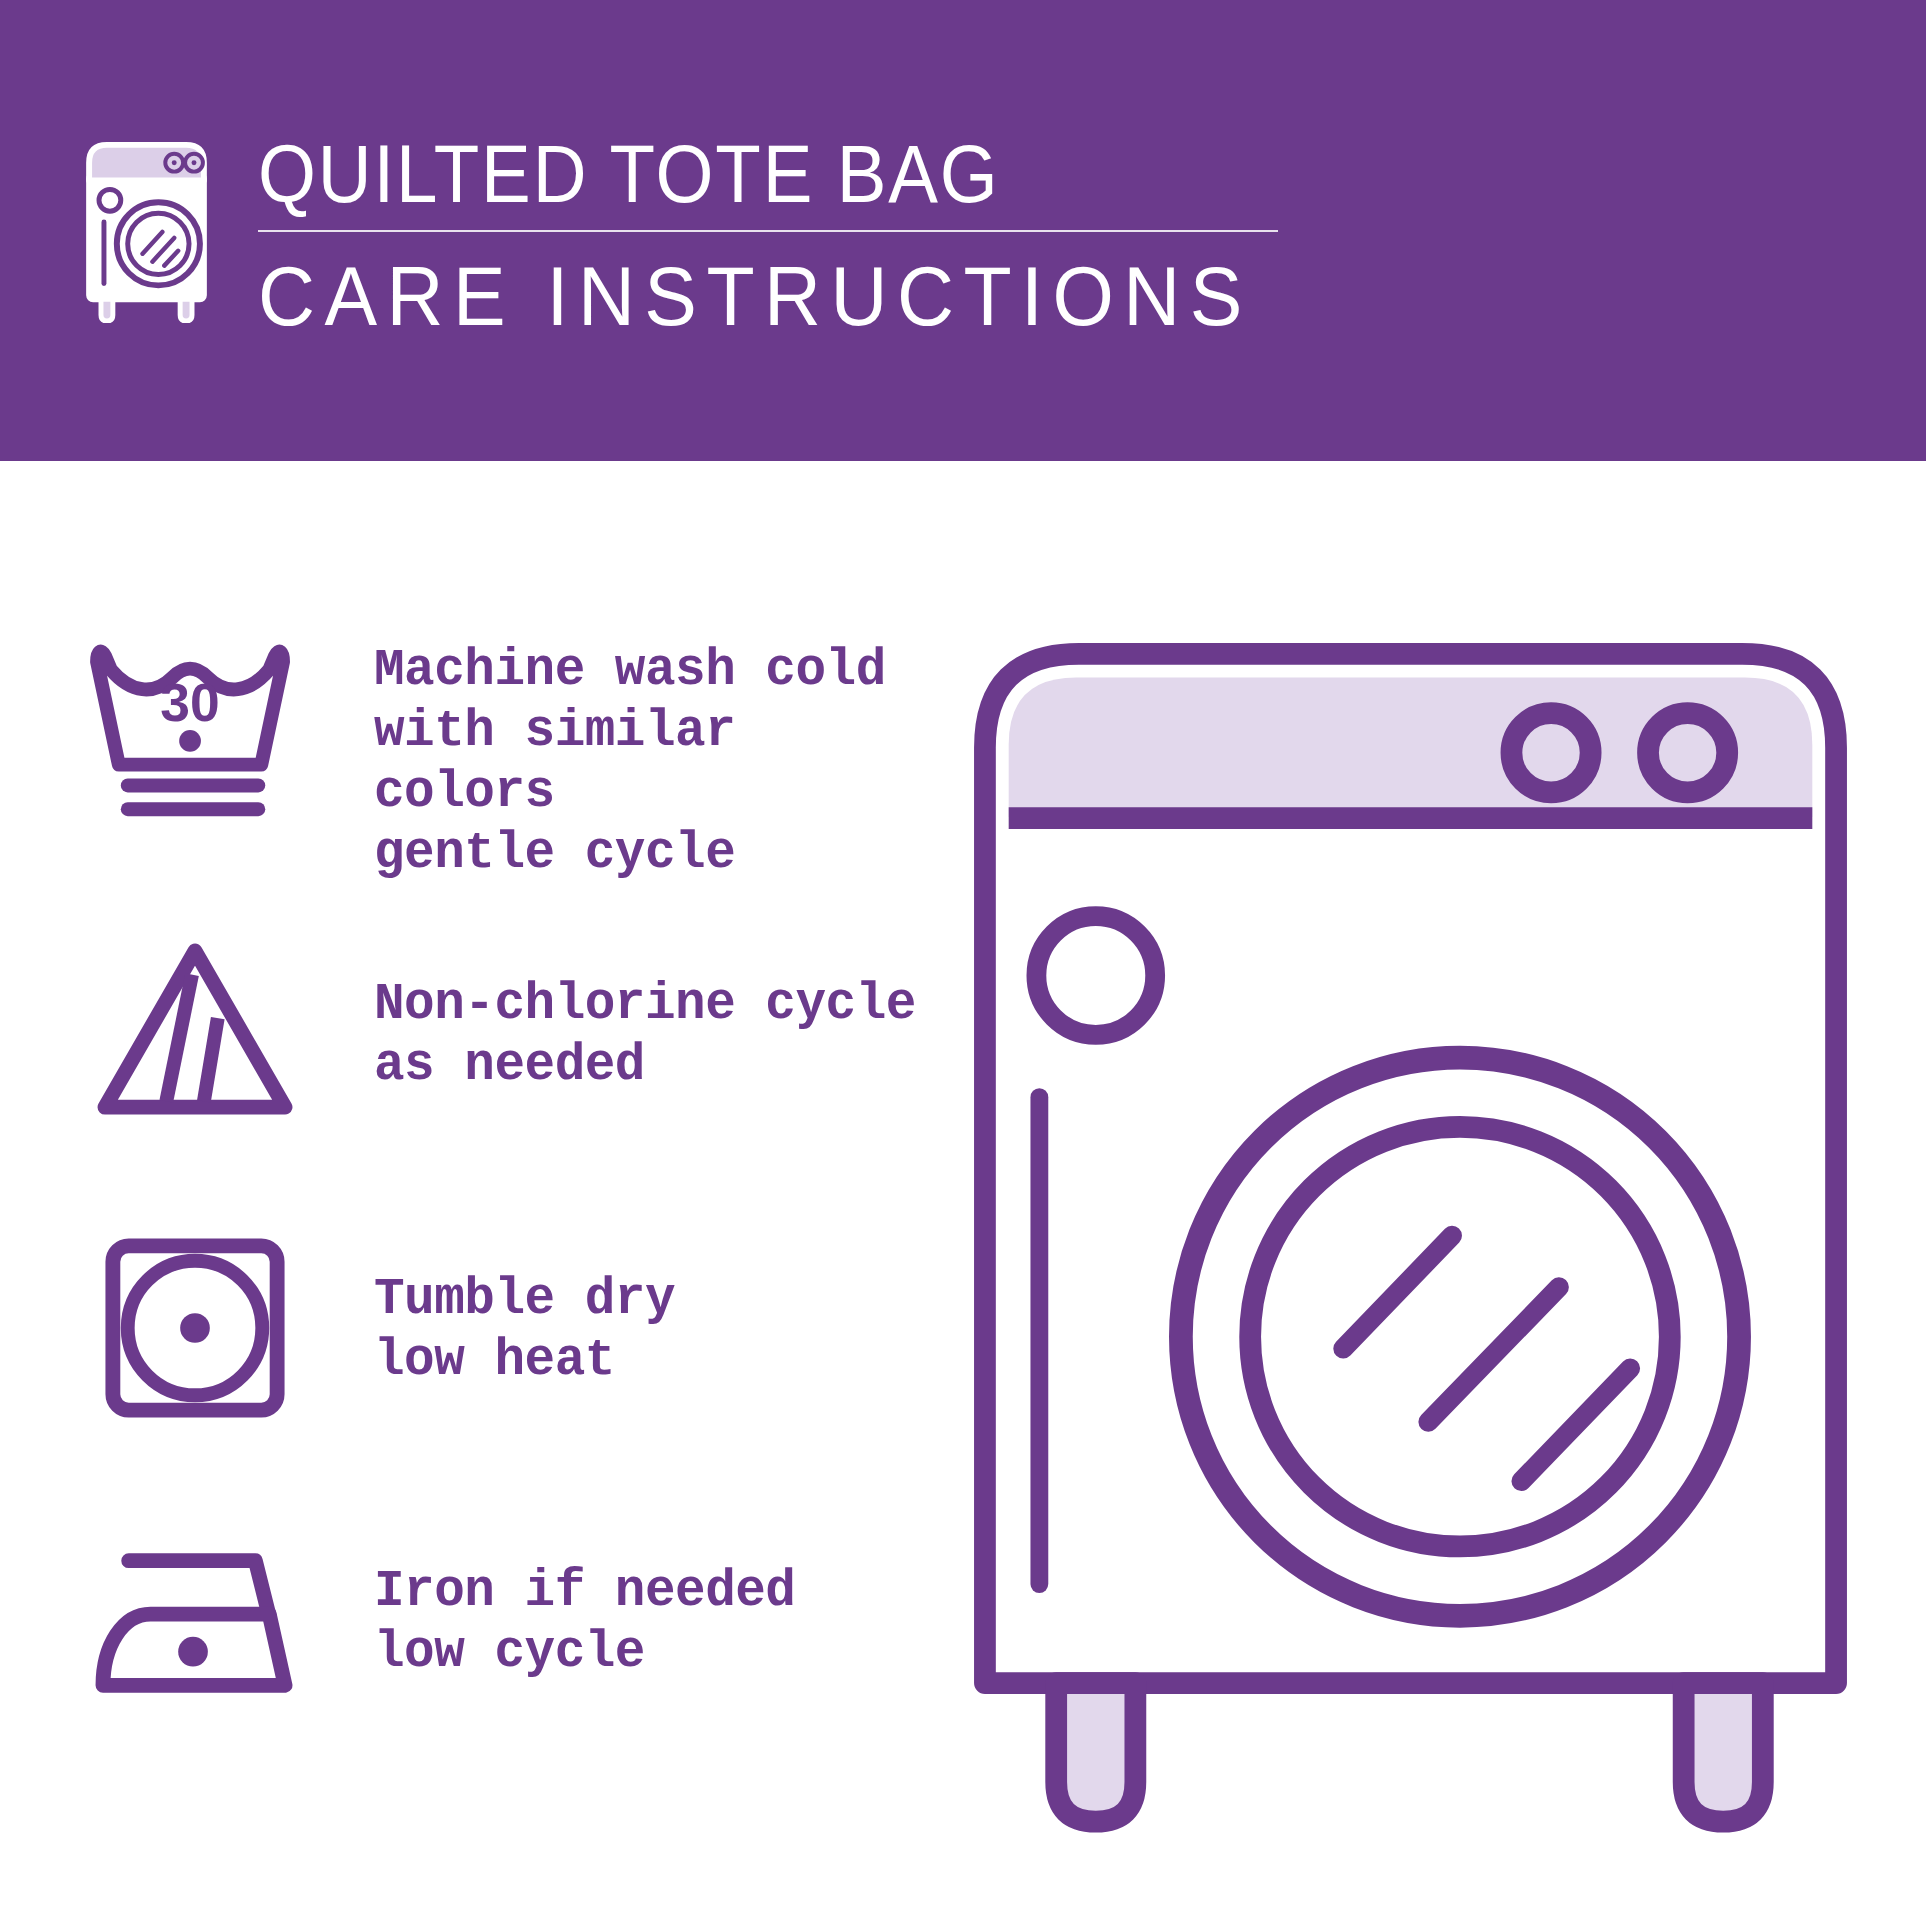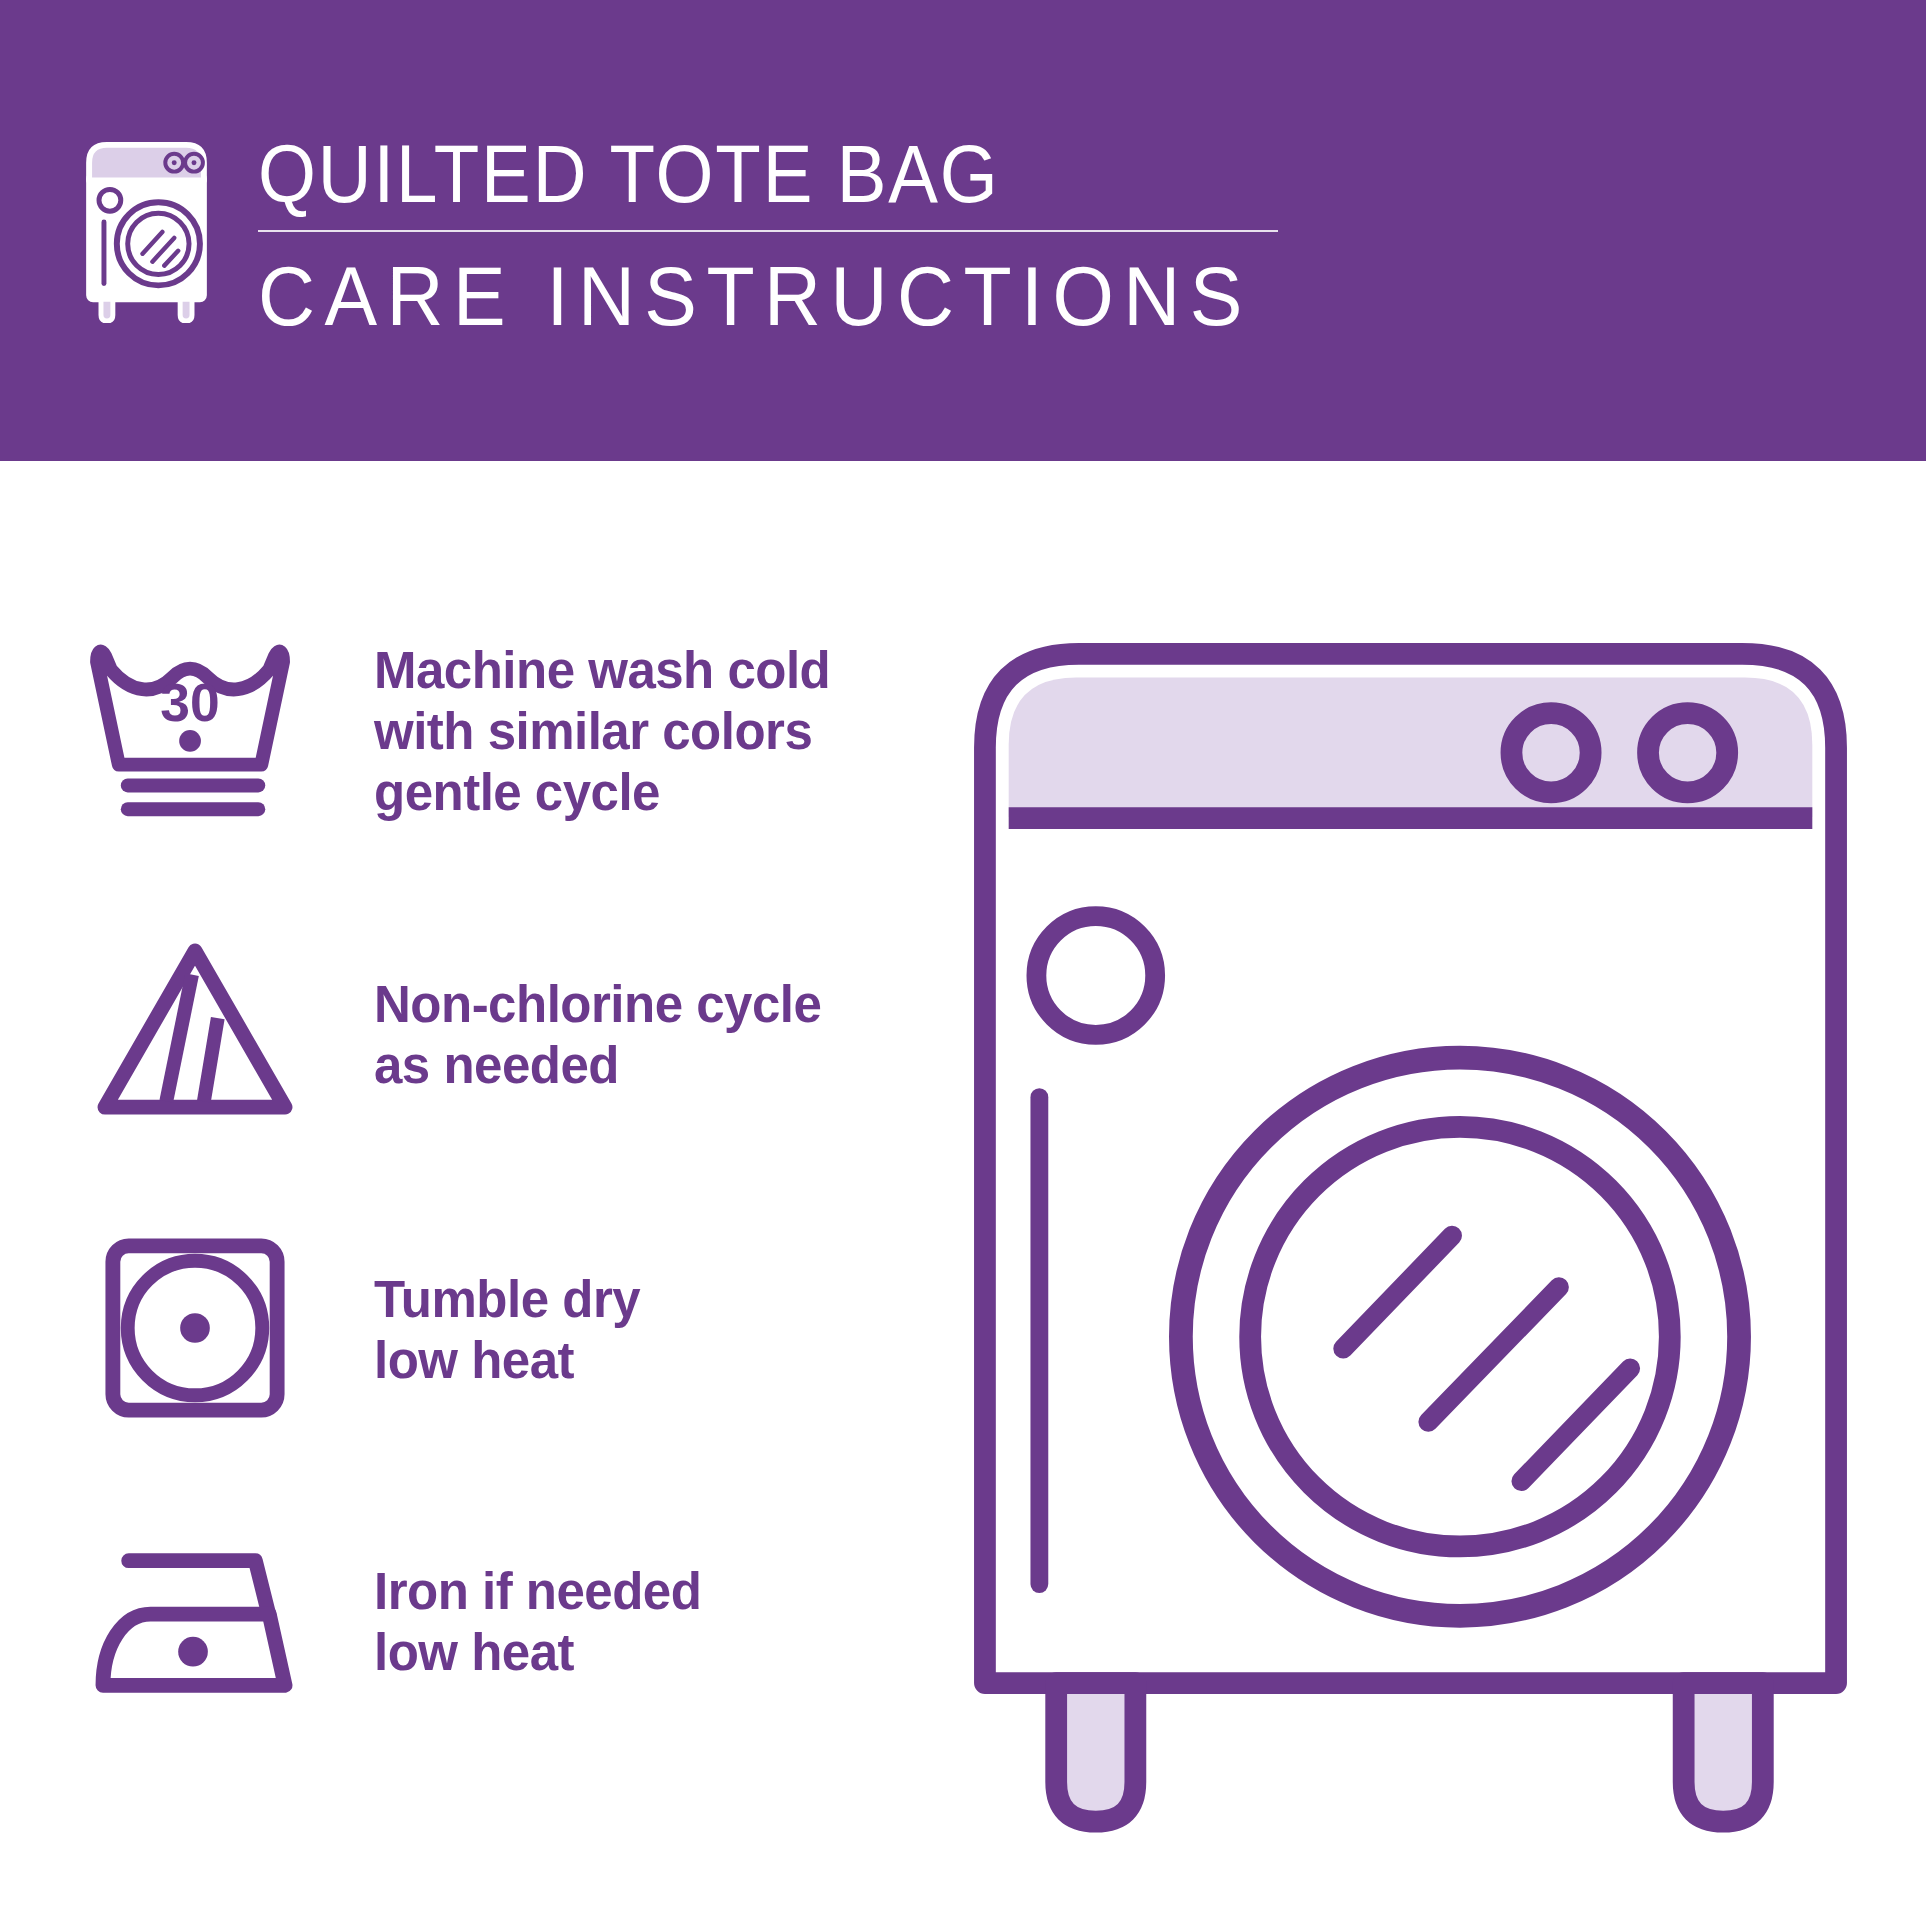--- a/index.html
+++ b/index.html
@@ -85,21 +85,21 @@
     width:228px;
     height:228px;
     display:flex;
     align-items:center;
     justify-content:center;
   }
   .instruction-text {
     flex:1 1 auto;
     margin-left:65px;
     color:#6B3A8C;
-    font-family:Liberation Sans, sans-serif;
+    font-family:Liberation Mono, monospace;
     font-size:51px;
     line-height:61px;
     font-weight:700;
     letter-spacing:-0.5px;
     white-space:pre-line;
   }
   .row-wash   .instruction-text { padding-top:20px; }
   .row-bleach .instruction-text { padding-top:57px; }
   .row-dry    .instruction-text { padding-top:55px; }
   .row-iron   .instruction-text { padding-top:50px; }
@@ -212,21 +212,21 @@
         <svg viewBox="0 0 230 190" width="228" height="188" aria-hidden="true">
 
           <path d="M48 30 L176 30 L190 86" fill="none" stroke="#6B3A8C" stroke-width="15" stroke-linecap="round" stroke-linejoin="round"></path>
 
           <path d="M70 84 L190 84 L206 156 L22 156 C22 116 42 84 70 84 Z" fill="none" stroke="#6B3A8C" stroke-width="15" stroke-linejoin="round" stroke-linecap="round"></path>
 
           <circle cx="113" cy="122" r="15" fill="#6B3A8C"></circle>
         </svg>
       </div>
       <div class="instruction-text">Iron if needed
-low heat</div>
+low cycle</div>
     </div>
 
   </div>
 
   <div id="washer">
     <svg viewBox="0 0 900 1260" width="891" height="1247" aria-hidden="true">
 
       <path d="M20 115 Q20 20 115 20 L785 20 Q880 20 880 115 L880 1060 L20 1060 Z" fill="#ffffff" stroke="#6B3A8C" stroke-width="22" stroke-linejoin="round"></path>
 
       <path d="M44 112 Q44 44 112 44 L788 44 Q856 44 856 112 L856 185 L44 185 Z" fill="#E2D8EC" stroke="none"></path>

